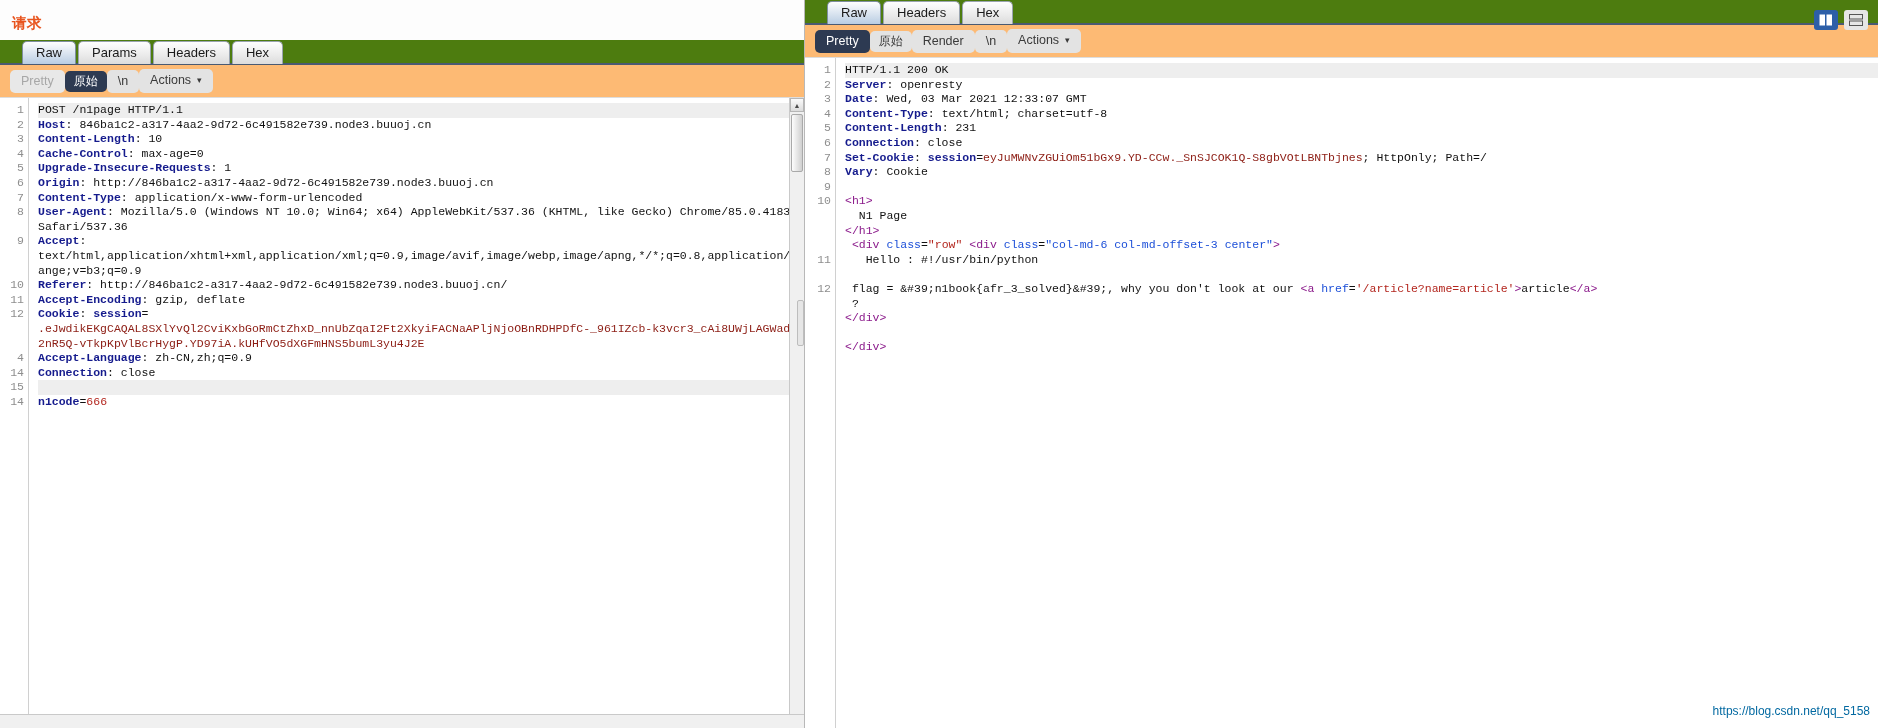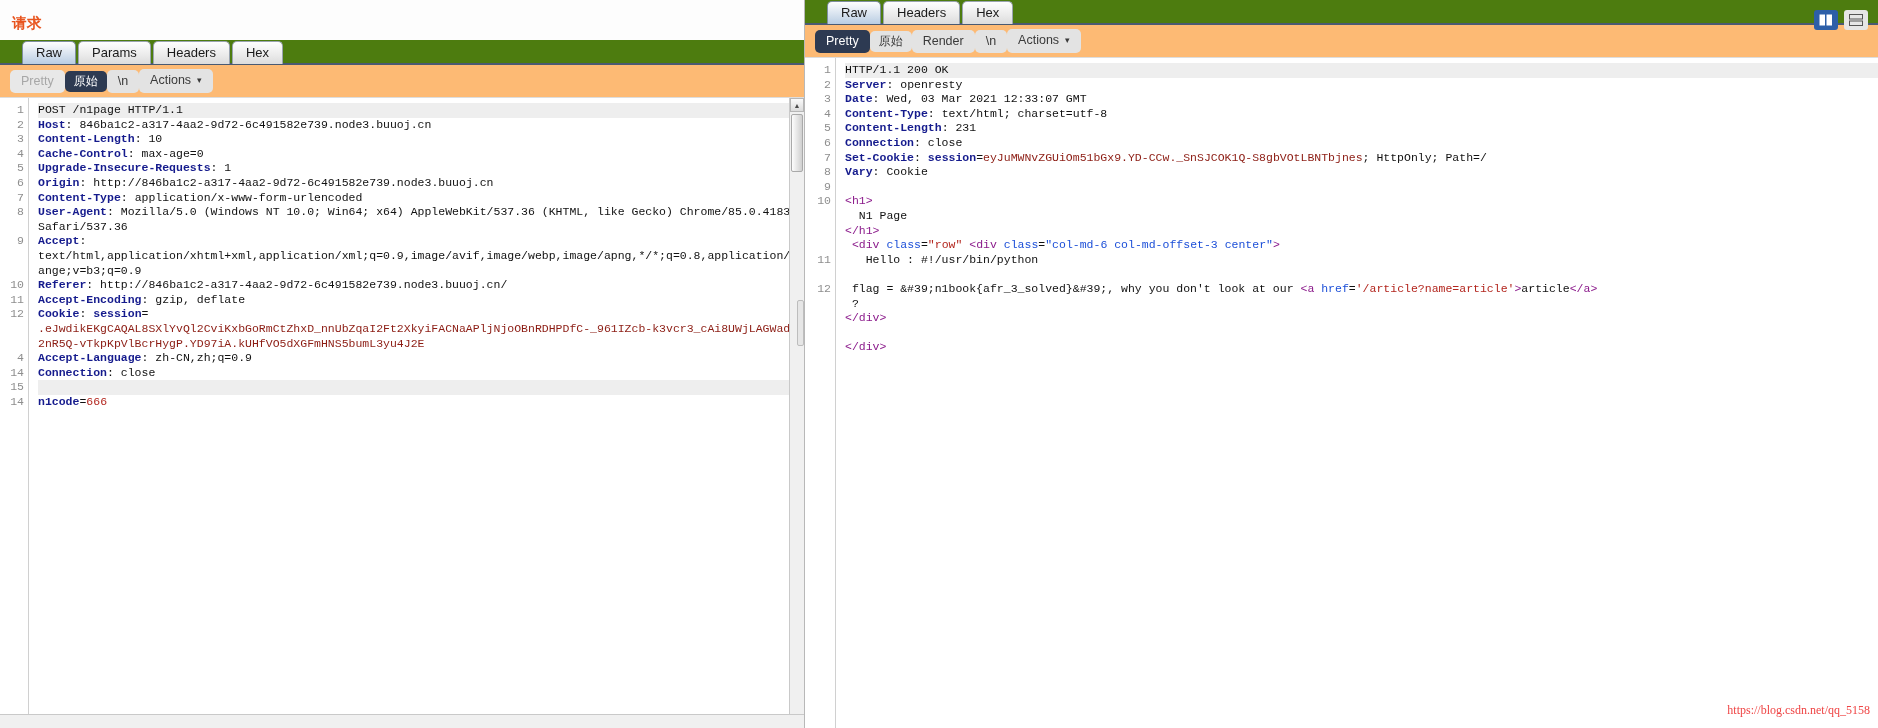--- a/index.html
+++ b/index.html
@@ -194,22 +194,22 @@
     background: #e6e6e6;
   }
   .lt.active { background: #2d5fa8; }
   .lt svg { display: block; }
 
   
   .watermark {
     position: absolute;
     right: 8px; bottom: 10px;
     font-size: 12px;
-    color: #ef4444;
-    font-family: Liberation Serif, serif;
+    color: #0369a1;
+    font-family: Liberation Sans, sans-serif;
     user-select: none;
     z-index: 5;
   }
 </style>
 </head>
 <body>
 
 <div class="app">
 
   <div class="panel panel-left">

